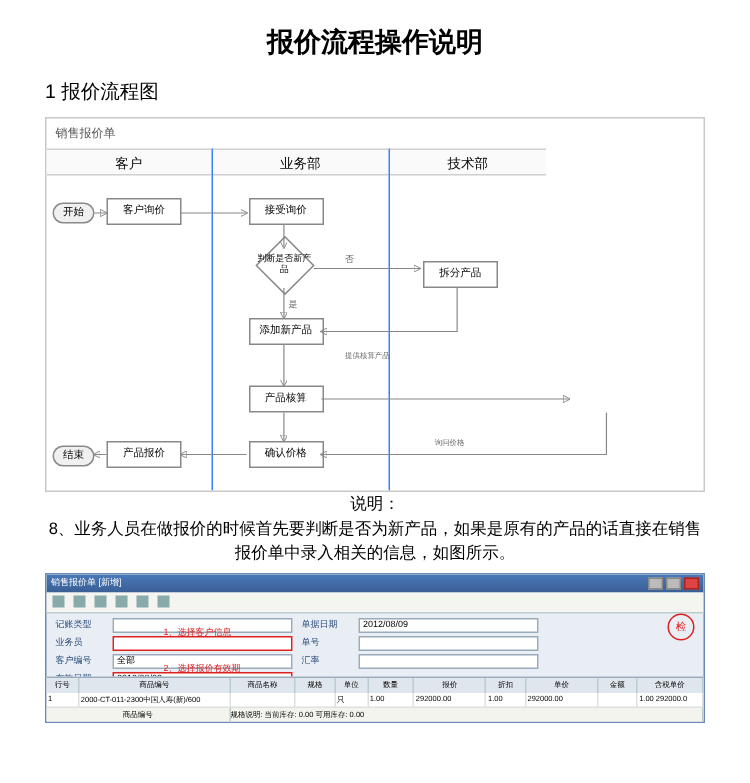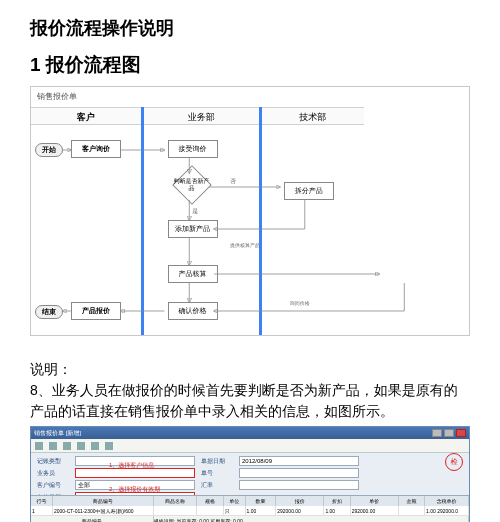--- a/index.html
+++ b/index.html
@@ -1,41 +1,41 @@
 <!DOCTYPE html>
 <html><head>
 <meta charset="utf-8">
 <style>
   * { margin: 0; padding: 0; box-sizing: border-box; }
   body { width: 500px; height: 522px; background: #fff; font-family: "SimSun", "Microsoft YaHei", sans-serif; color: #000; }
   .page { padding: 16px 30px 10px 30px; }
-  .title { text-align: left; font-size: 18px; font-weight: bold; margin-bottom: 12px; }
-  .sect { font-size: 19px; font-weight: bold; margin-bottom: 8px; }
+  .title { text-align: center; font-size: 18px; font-weight: bold; margin-bottom: 12px; }
+  .sect { font-size: 13px; font-weight: normal; margin-bottom: 8px; }
 
   
   .flow-wrap { border: 1px solid #c8c8c8; width: 100%; height: 250px; position: relative; overflow: hidden; }
   .flow-title { position: absolute; left: 6px; top: 4px; font-size: 8px; color: #555; }
   .lanes { position: absolute; top: 20px; left: 0; right: 0; bottom: 0; display: flex; }
-  .lane { border-left: 3px solid #3b82f6; position: relative; }
-  .lane:first-child { border-left: none; font-weight: bold; }
+  .lane { border-left: 1px solid #3b82f6; position: relative; }
+  .lane:first-child { border-left: none; }
   .lane-h { height: 18px; line-height: 18px; text-align: center; font-size: 9px; border-bottom: 1px solid #d0d0d0; border-top: 1px solid #d0d0d0; background: #fafafa; }
   .lane-body { position: relative; height: 210px; }
 
   .node { position: absolute; font-size: 7px; display: flex; align-items: center; justify-content: center; text-align: center; line-height: 1.1; }
   .rect { border: 1px solid #888; background: #fff; }
   .term { border: 1px solid #888; background: #f0f0f0; border-radius: 10px; width: 28px; height: 14px; }
   .diamond { width: 40px; height: 24px; }
   .diamond-inner { width: 28px; height: 28px; transform: rotate(45deg); border: 1px solid #888; background: #fff; }
   .diamond-txt { position: absolute; width: 40px; text-align: center; font-size: 6px; }
 
   svg.lines { position: absolute; top: 38px; left: 0; width: 100%; height: 212px; pointer-events: none; }
   svg.lines line, svg.lines path { stroke: #888; stroke-width: 0.8; fill: none; }
   .arr { fill: #888; }
 
-  .desc { font-size: 14px; margin-top: 23px; line-height: 1.5; }
+  .desc { font-size: 11px; margin-top: 0; line-height: 1.5; text-align: center; }
   .desc .p1 { text-indent: 0; }
 
   
   .shot { margin-top: 4px; width: 100%; height: 100px; border: 1px solid #6b8bb5; background: #e9eef5; position: relative; font-size: 6px; overflow: hidden; }
   .shot-titlebar { height: 12px; background: linear-gradient(#4a78b8,#3a5f94); display: flex; align-items: center; justify-content: space-between; padding: 0 3px; }
   .shot-titlebar span { color: #fff; font-size: 6px; }
   .winbtns { display: flex; gap: 2px; }
   .winbtn { width: 10px; height: 8px; background: #d44; border: 1px solid #a22; }
   .winbtn.b1 { background: #bbb; border-color: #888; }
   .winbtn.b2 { background: #bbb; border-color: #888; }

